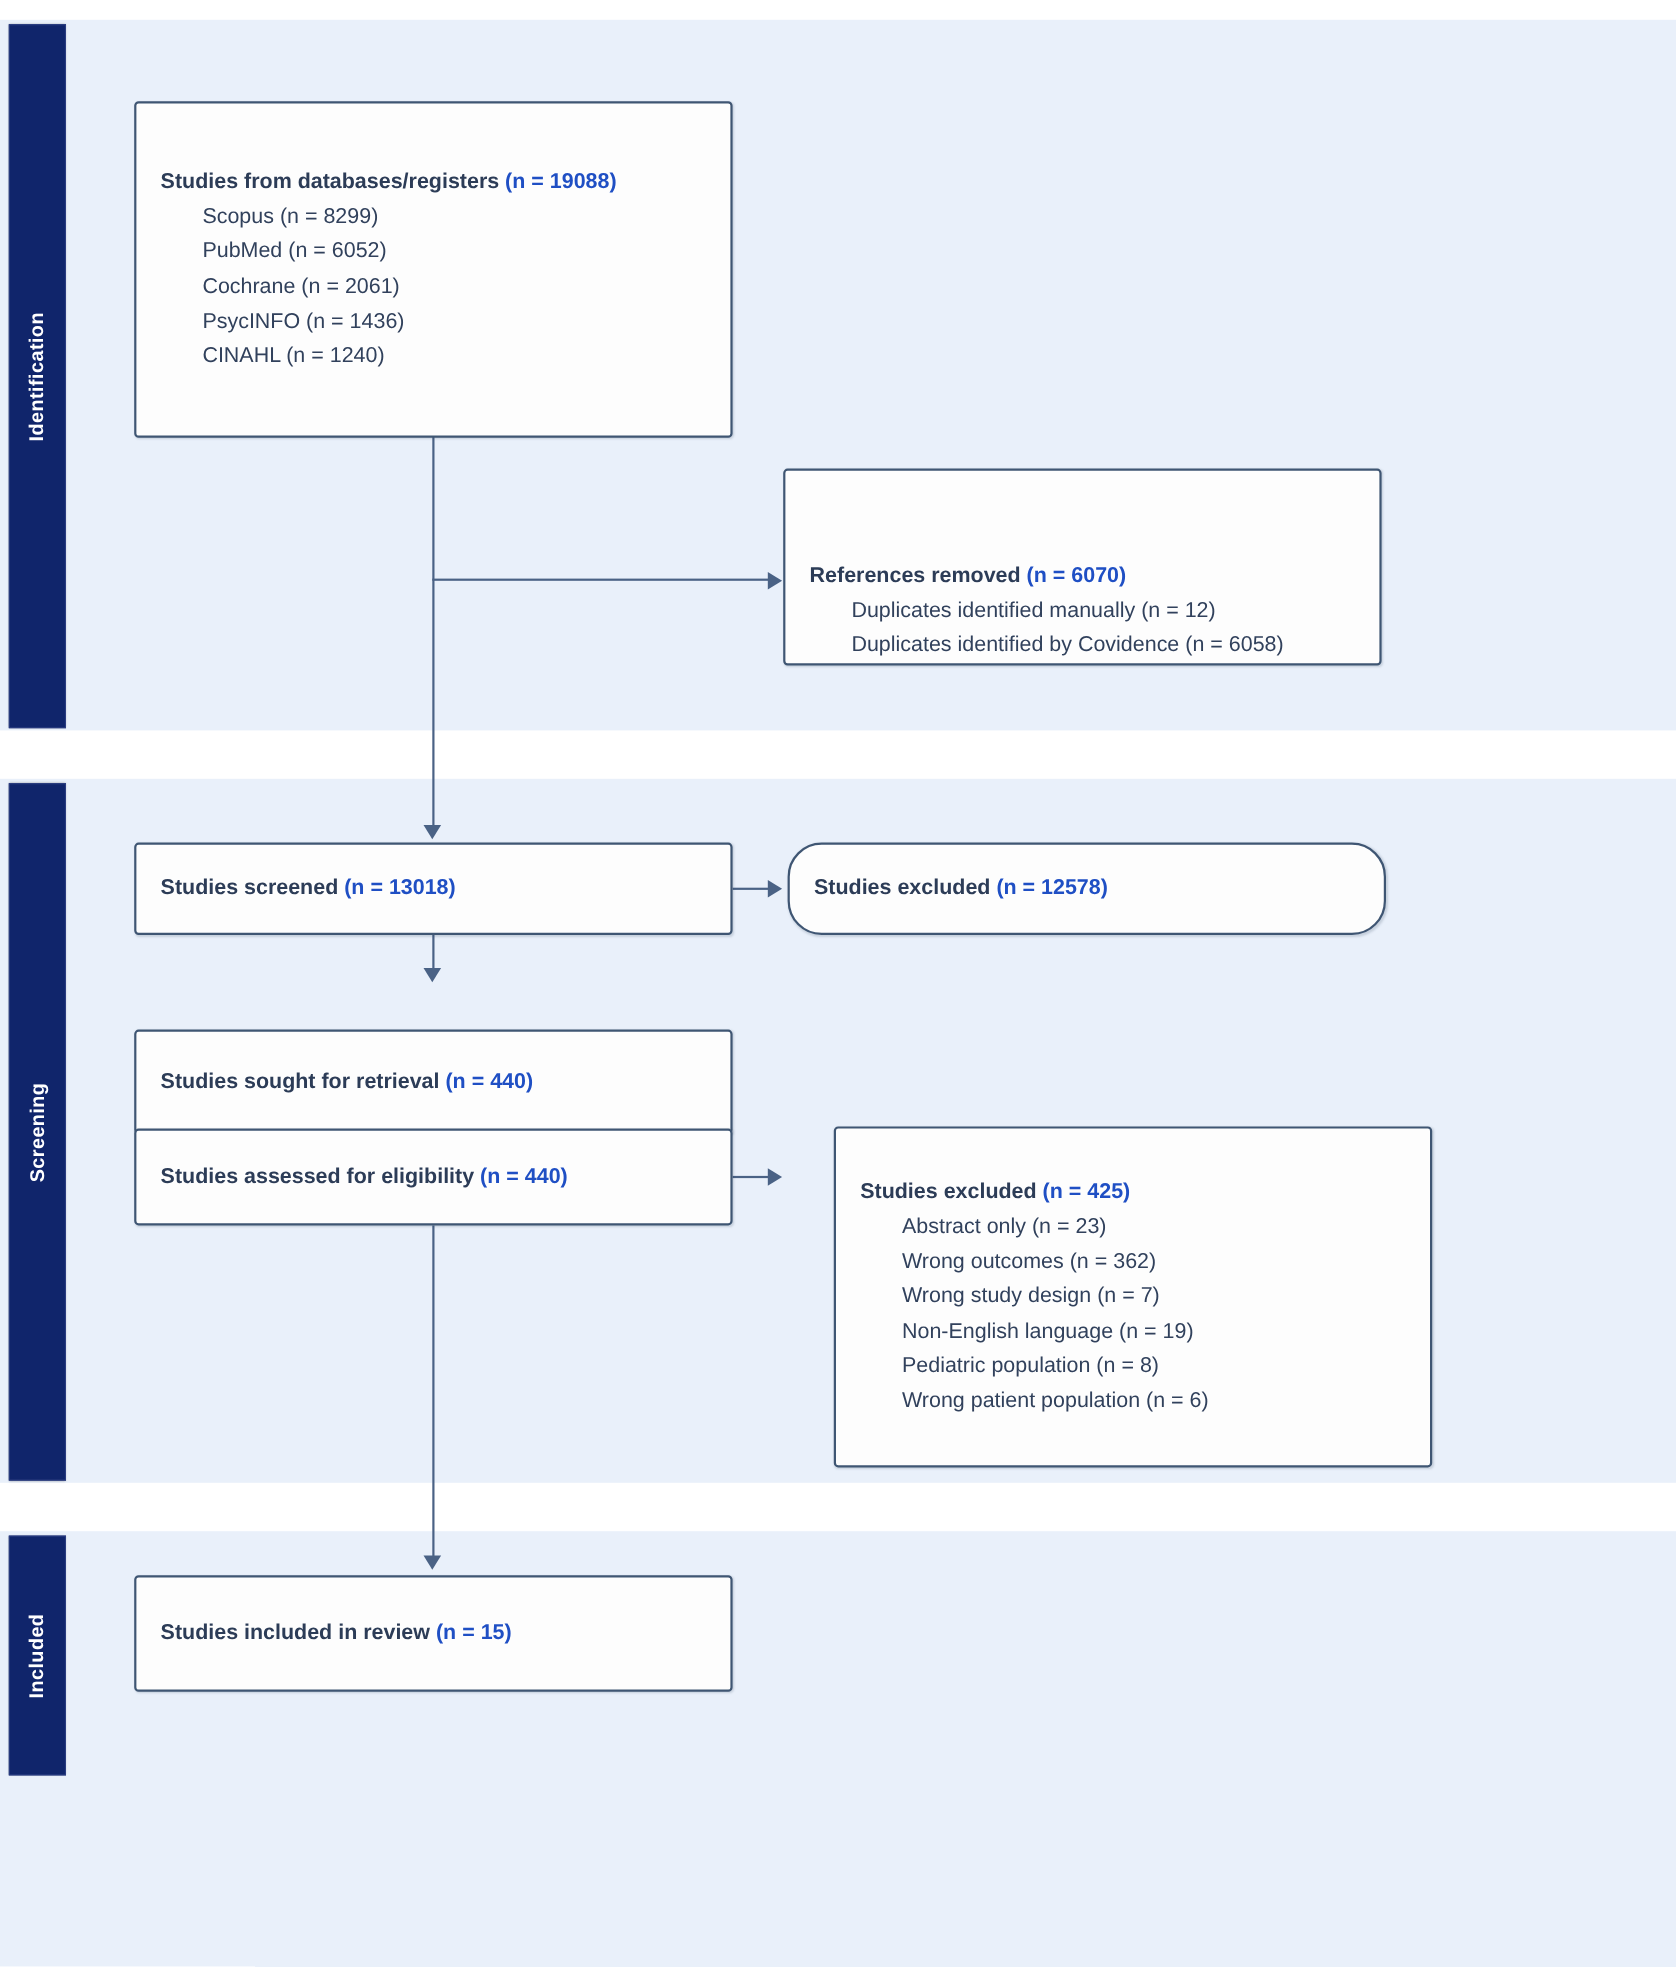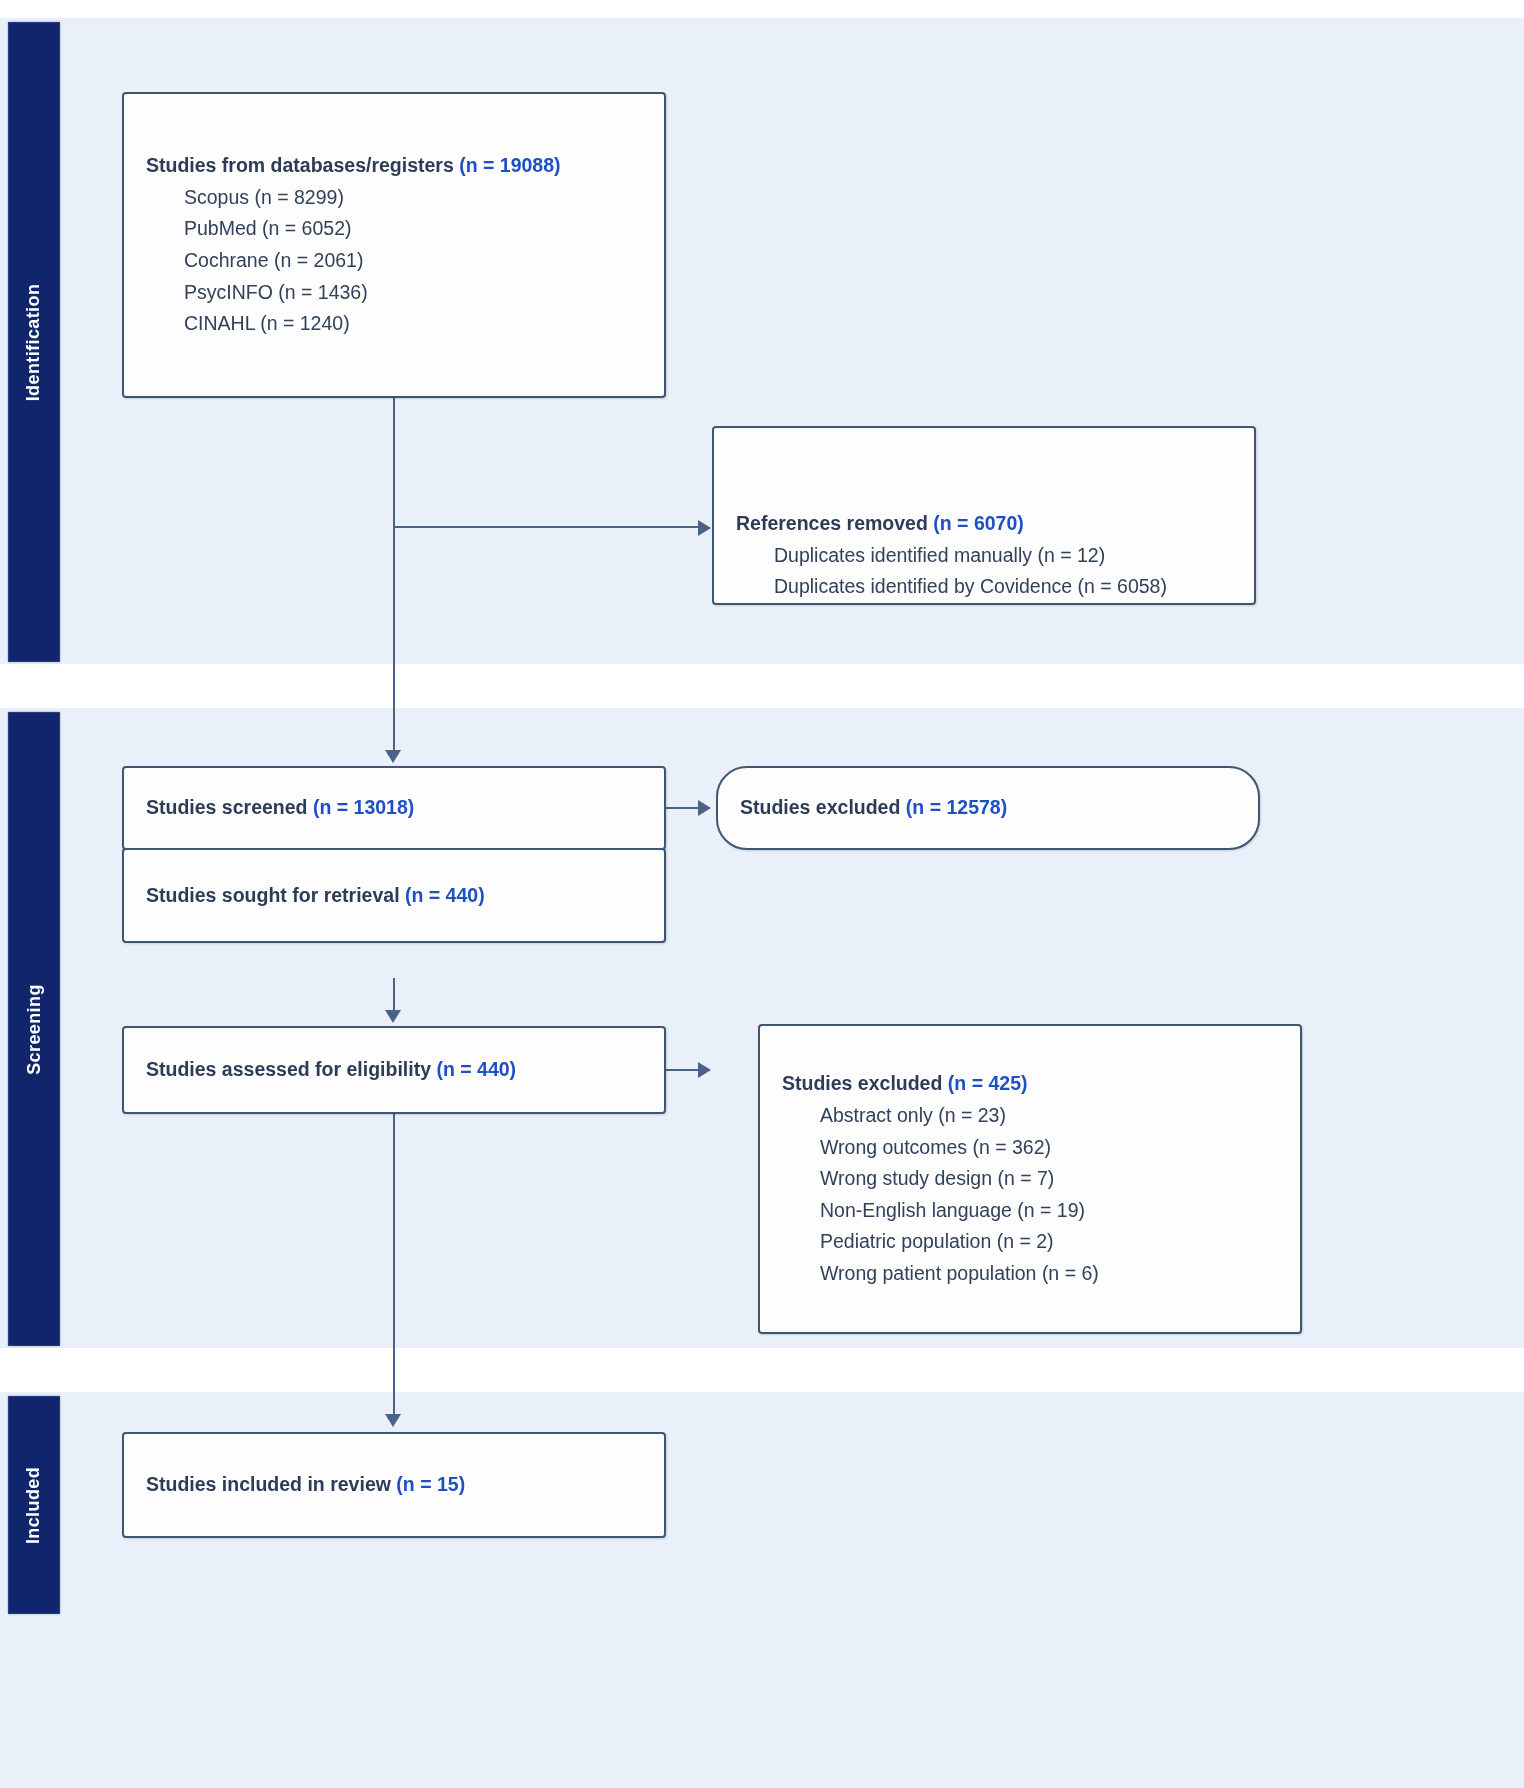--- a/index.html
+++ b/index.html
@@ -83,21 +83,21 @@
   .num {
     color: #1f4fc4;
     font-weight: bold;
   }
 
   
   #box-databases   { left: 122px; top: 48px;   width: 544px; height: 306px; margin-top: 44px; }
   #box-removed     { left: 712px; top: 426px;  width: 544px; height: 179px; justify-content: flex-end; }
   #box-screened    { left: 122px; top: 766px;  width: 544px; height: 84px;  }
   #box-excluded-1  { left: 716px; top: 766px;  width: 544px; height: 84px; border-radius: 31px;  }
-  #box-retrieval   { left: 122px; top: 848px;  width: 544px; height: 95px;  }
+  #box-retrieval   { left: 122px; top: 936px;  width: 544px; height: 95px;  }
   #box-eligibility { left: 122px; top: 1026px; width: 544px; height: 88px;  }
   #box-excluded-2  { left: 712px; top: 1024px; width: 544px; height: 310px; margin-left: 46px; }
   #box-included    { left: 122px; top: 1432px; width: 544px; height: 106px;  }
 
   
   .conn { position: absolute; background: #4a6285; }
   .vline { width: 2px; }
   .hline { height: 2px; }
   .arrow-down, .arrow-right {
     position: absolute;
@@ -233,21 +233,21 @@
 
   <div class="box" id="box-excluded-2">
     <div class="lines">
       <div class="line head">
         <span>Studies excluded </span><span class="num">(n = 425)</span>
       </div>
       <div class="line sub">Abstract only (n = 23)</div>
       <div class="line sub">Wrong outcomes (n = 362)</div>
       <div class="line sub">Wrong study design (n = 7)</div>
       <div class="line sub">Non-English language (n = 19)</div>
-      <div class="line sub">Pediatric population (n = 2)</div>
+      <div class="line sub">Pediatric population (n = 8)</div>
       <div class="line sub">Wrong patient population (n = 6)</div>
     </div>
   </div>
 
   <div class="box" id="box-included">
     <div class="lines">
       <div class="line head">
         <span>Studies included in review </span><span class="num">(n = 15)</span>
       </div>
     </div>

